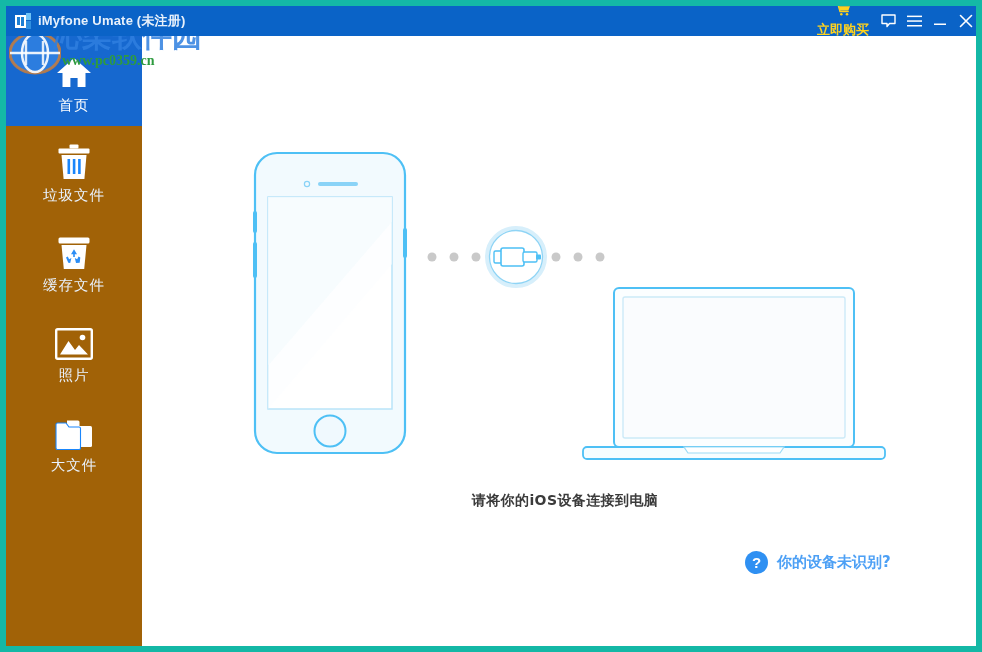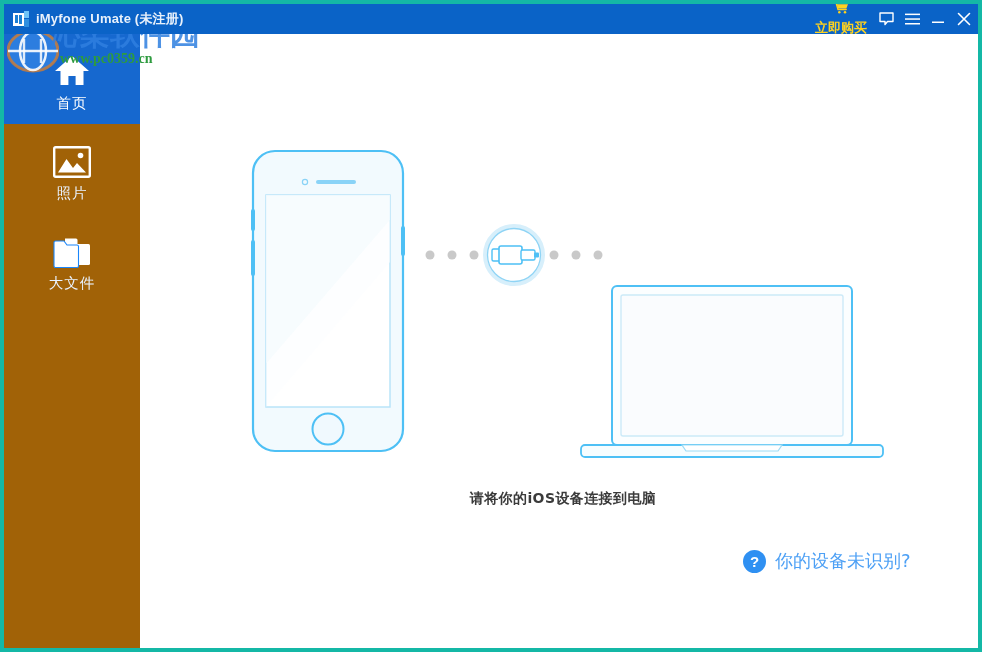--- a/index.html
+++ b/index.html
@@ -7,21 +7,21 @@
   html,body { width:982px; height:652px; overflow:hidden; }
   body {
     font-family:"Liberation Sans","DejaVu Sans",sans-serif;
     background:#ffffff;
     -webkit-font-smoothing:antialiased;
   }
   .app {
     position:relative;
     width:982px; height:652px;
     background:#ffffff;
-    border:4px solid #14b8a6;
+    border:6px solid #14b8a6;
     overflow:hidden;
   }
 
   
   .titlebar {
     position:absolute; top:0; left:0;
     width:982px; height:30px;
     background:#0a63c7;
     display:flex; align-items:center;
     z-index:40;
@@ -128,21 +128,21 @@
     cursor:pointer;
   }
   .q-circle {
     width:23px; height:23px; border-radius:50%;
     background:#2f90f2;
     display:flex; align-items:center; justify-content:center;
     color:#ffffff; font-size:15px; font-weight:bold;
     font-family:"Liberation Sans",sans-serif;
   }
   .notrec-label {
-    color:#4da0f5; font-size:18px; font-weight:normal;
+    color:#4da0f5; font-size:15px; font-weight:bold;
     font-family:"DejaVu Sans","Liberation Sans",sans-serif;
     white-space:nowrap;
   }
 </style>
 </head>
 <body>
 
 <div class="app">
 
   <div class="titlebar">
@@ -204,21 +204,48 @@
 
     <div class="side-item active">
       <div class="side-icon">
         <svg width="38" height="34" viewBox="0 0 38 34">
           <path d="M19 2 L36 17 H30.5 V31 H22.6 V22 H15.4 V31 H7.5 V17 H2 Z" fill="#ffffff"></path>
         </svg>
       </div>
       <div class="side-label">首页</div>
     </div>
 
-
+    <div class="side-item">
+      <div class="side-icon">
+        <svg width="34" height="36" viewBox="0 0 34 36">
+          <rect x="1.5" y="4.5" width="31" height="5" rx="1" fill="#ffffff"></rect>
+          <rect x="12.5" y="0.5" width="9" height="4" rx="1" fill="#ffffff"></rect>
+          <path d="M4.5 11 H29.5 L27.4 35 H6.6 Z" fill="#ffffff"></path>
+          <rect x="10.5" y="15" width="2.6" height="15" fill="#1a86fb"></rect>
+          <rect x="15.8" y="15" width="2.6" height="15" fill="#1a86fb"></rect>
+          <rect x="21.1" y="15" width="2.6" height="15" fill="#1a86fb"></rect>
+        </svg>
+      </div>
+      <div class="side-label">垃圾文件</div>
+    </div>
+
+    <div class="side-item">
+      <div class="side-icon">
+        <svg width="34" height="36" viewBox="0 0 34 36">
+          <rect x="1.5" y="3.5" width="31" height="6" rx="1.5" fill="#ffffff"></rect>
+          <path d="M4.5 11 H29.5 L27.2 35 H6.8 Z" fill="#ffffff"></path>
+          <g fill="#2b8df5">
+            <path d="M17 15.2 L20 20.2 H17.8 L17.8 23 H16.2 L16.2 20.2 H14 Z"></path>
+            <path d="M11.3 28.8 L9 23.5 L10.8 22.6 L12.1 25.3 L14.4 24.1 L13.2 29 Z"></path>
+            <path d="M22.7 28.8 L19 29 L17.8 24.1 L20.2 25.3 L21.5 22.6 L23.3 23.5 Z"></path>
+          </g>
+        </svg>
+      </div>
+      <div class="side-label">缓存文件</div>
+    </div>
 
     <div class="side-item">
       <div class="side-icon">
         <svg width="38" height="32" viewBox="0 0 38 32">
           <rect x="1.2" y="1.2" width="35.6" height="29.6" rx="1.5" fill="none" stroke="#ffffff" stroke-width="2.4"></rect>
           <circle cx="27.5" cy="9.5" r="2.8" fill="#ffffff"></circle>
           <path d="M5 26.5 L13.5 13 L20 22 L24 17 L33 26.5 Z" fill="#ffffff"></path>
         </svg>
       </div>
       <div class="side-label">照片</div>

